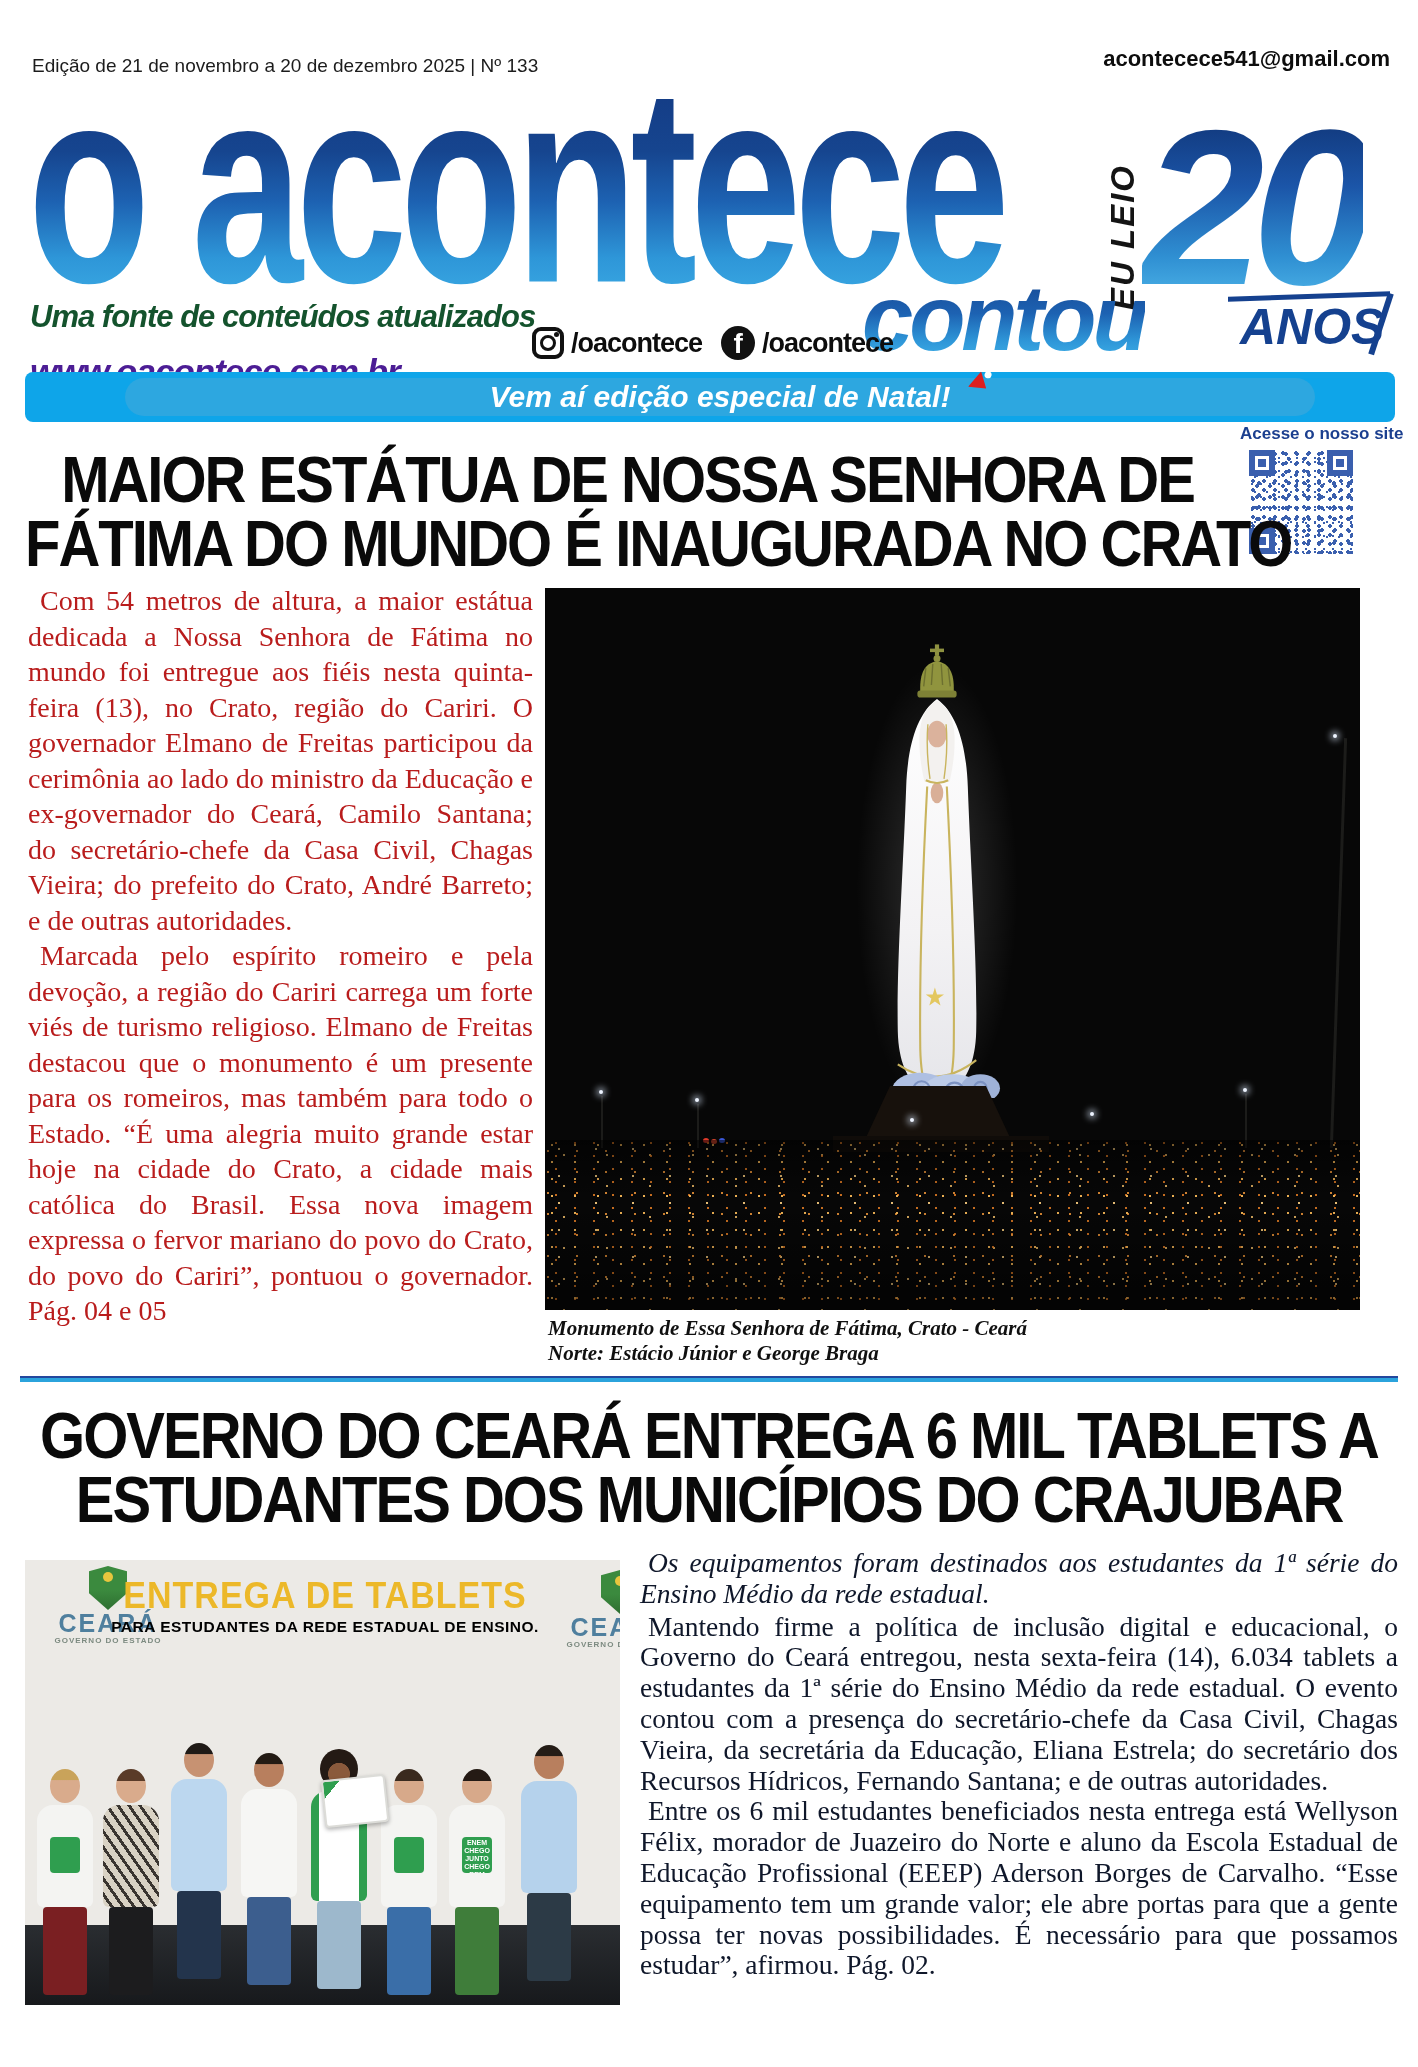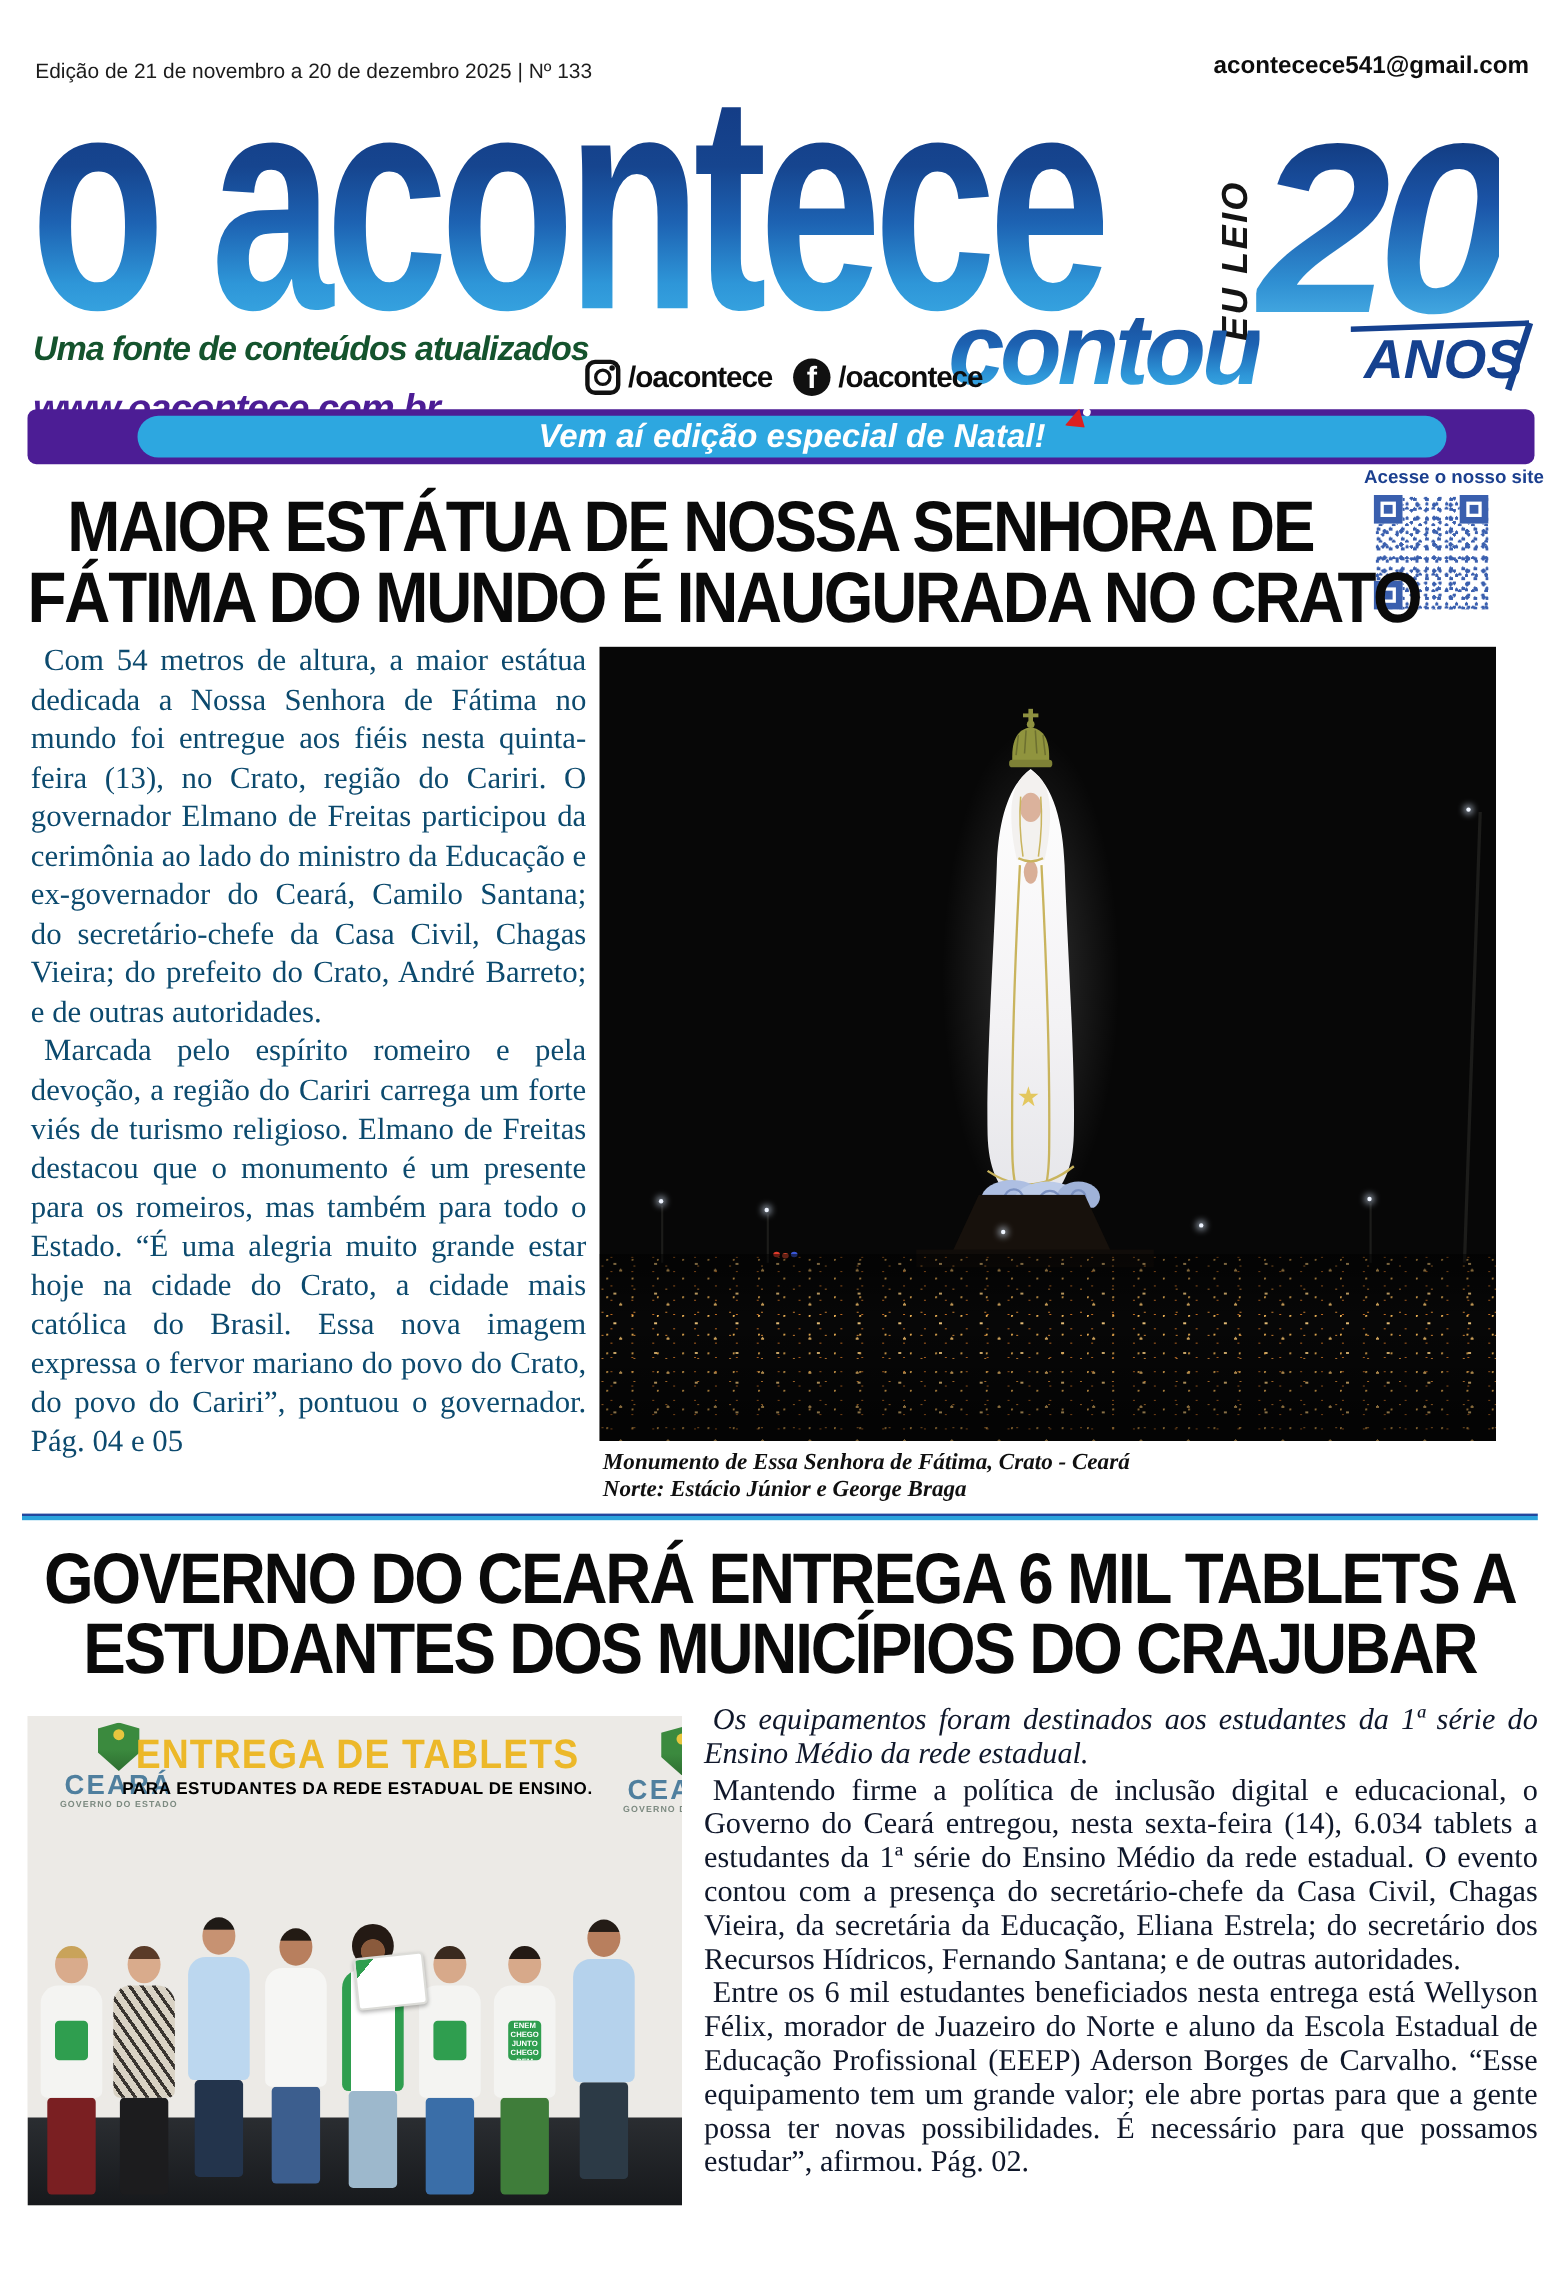--- a/index.html
+++ b/index.html
@@ -39,21 +39,21 @@
            letter-spacing:-1px;color:#4c1d95;}
 
   .social{position:absolute;left:532px;top:326px;display:flex;align-items:center;gap:7px;}
   .ig{width:32px;height:32px;border:4px solid #111;border-radius:9px;position:relative;box-sizing:border-box;}
   .ig::before{content:"";position:absolute;inset:4px;border:3px solid #111;border-radius:50%;}
   .ig::after{content:"";position:absolute;top:1px;right:1px;width:5px;height:5px;background:#111;border-radius:50%;}
   .fb{width:34px;height:34px;background:#111;border-radius:50%;color:#fff;font-weight:bold;
       font-size:28px;text-align:center;line-height:36px;margin-left:12px;}
   .handle{font-size:27px;font-weight:bold;letter-spacing:-1px;color:#0d0d0d;}
 
-  .navybar{position:absolute;left:25px;top:372px;width:1370px;height:50px;background:#4c1d95;border-radius:8px;}
+  .navybar{position:absolute;left:25px;top:372px;width:1370px;height:50px;background:#0ea5e9;border-radius:8px;}
   .pill{position:absolute;left:100px;top:6px;width:1190px;height:38px;background:#2da7e0;border-radius:19px;
         text-align:center;line-height:38px;font-size:30px;font-weight:bold;font-style:italic;color:#fff;}
   .hat{position:absolute;left:843px;top:-7px;width:20px;height:18px;transform:rotate(14deg);}
   .hat::before{content:"";position:absolute;inset:0;background:#dd1f1f;clip-path:polygon(10% 100%,55% 0,100% 85%);}
   .hat::after{content:"";position:absolute;top:-2px;right:-2px;width:7px;height:7px;background:#fff;border-radius:50%;}
 
   
   .qr-label{position:absolute;left:1240px;top:424px;font-size:17px;font-weight:bold;color:#1b3f8f;}
   .qr{position:absolute;left:1246px;top:447px;width:110px;height:110px;background:#fff;}
   .qr-noise{position:absolute;inset:3px;
@@ -71,21 +71,21 @@
   
   .hl{position:absolute;font-size:58px;font-weight:bold;letter-spacing:-2px;color:#0a0a0a;
       transform:scaleY(1.12);transform-origin:top center;white-space:nowrap;text-align:center;}
   .h1a{left:25px;top:442px;width:1205px;}
   .h1b{left:25px;top:506px;width:1205px;}
   .h2a{left:25px;top:1398px;width:1368px;}
   .h2b{left:25px;top:1462px;width:1368px;}
 
   
   .a1col{position:absolute;left:28px;top:583px;width:505px;font-family:"Liberation Serif",serif;
-         font-size:28px;line-height:35.5px;text-align:justify;color:#0c4a6e;}
+         font-size:28px;line-height:35.5px;text-align:justify;color:#b91c1c;}
   .a1col p{margin:0;text-indent:12px;}
 
   .photo1{position:absolute;left:545px;top:588px;width:815px;height:722px;background:#070707;overflow:hidden;}
   .crowd{position:absolute;left:0;right:0;bottom:0;height:170px;
     background-image:
       radial-gradient(circle 1.6px at 7px 5px,rgba(255,190,90,.95) 60%,transparent 61%),
       radial-gradient(circle 1.3px at 3px 11px,rgba(255,160,60,.85) 60%,transparent 61%),
       radial-gradient(circle 1.9px at 14px 9px,rgba(255,210,130,.9) 60%,transparent 61%),
       radial-gradient(circle 1.2px at 11px 3px,rgba(255,140,40,.8) 60%,transparent 61%),
       radial-gradient(circle 2.2px at 19px 15px,rgba(255,200,110,.85) 60%,transparent 61%);

